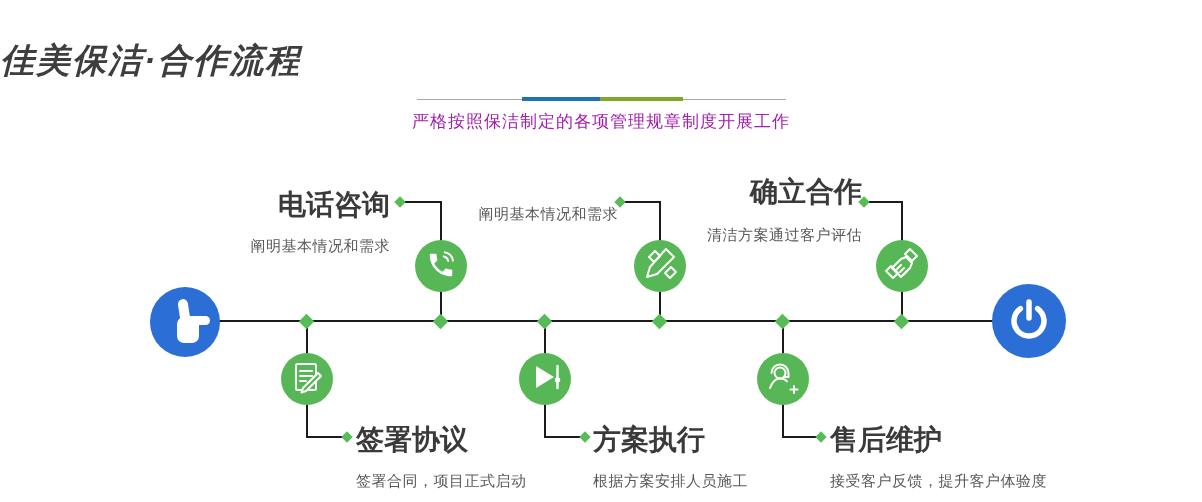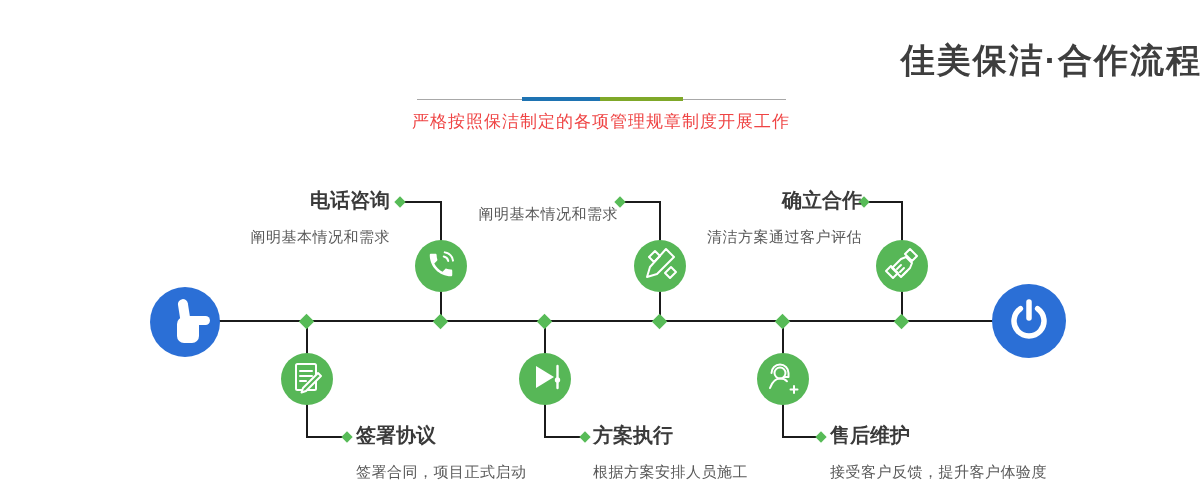--- a/index.html
+++ b/index.html
@@ -1,44 +1,44 @@
 <!DOCTYPE html>
 <html><head>
 <meta charset="utf-8">
 <style>
   html,body{margin:0;padding:0;background:#fff;}
   .canvas{
     position:relative;width:1202px;height:502px;background:#ffffff;overflow:hidden;
     font-family:"Liberation Sans","DejaVu Sans",sans-serif;
   }
   
-  .title{position:absolute;top:38px;left:0;width:100%;text-align:right;
-         font-size:34px;font-weight:bold;color:#3e3e3e;letter-spacing:2px;}
+  .title{position:absolute;top:38px;left:0;width:100%;text-align:left;
+         font-size:34px;font-weight:bold;color:#3e3e3e;letter-spacing:2px;font-style:italic;}
   .divider-base{position:absolute;top:99px;left:417px;width:369px;height:1px;background:#a8a8a8;}
   .divider-blue{position:absolute;top:97px;left:522px;width:78px;height:4px;background:#1e73b2;}
   .divider-green{position:absolute;top:97px;left:600px;width:83px;height:4px;background:#7fa829;}
   .subtitle{position:absolute;top:110px;left:0;width:100%;text-align:center;
-            font-size:17px;color:#ef4444;letter-spacing:1px;}
+            font-size:17px;color:#a21caf;letter-spacing:1px;}
   
   .hline-main{position:absolute;left:185px;top:320px;width:844px;height:2px;background:#1b1b1b;}
   .vline{position:absolute;width:2px;background:#1b1b1b;}
   .hline{position:absolute;height:2px;background:#1b1b1b;}
   
   .dia{position:absolute;background:#57bb57;transform:rotate(45deg);}
   .dia-lg{width:11px;height:11px;}
   .dia-sm{width:8px;height:8px;}
   
   .node{position:absolute;border-radius:50%;display:flex;align-items:center;justify-content:center;}
   .node-green{width:52px;height:52px;background:#57b757;}
   .node-blue{background:#2b6fd6;}
   
   .step{position:absolute;}
   .step-top{text-align:right;}
   .step-bottom{text-align:left;}
-  .step-title{font-size:20px;font-weight:bold;color:#3a3a3a;line-height:1.15;}
+  .step-title{font-size:28px;font-weight:bold;color:#3a3a3a;line-height:1.15;}
   .step-desc{font-size:15px;color:#595959;margin-top:16px;letter-spacing:0.5px;}
 </style>
 </head>
 <body>
 
 <div class="canvas">
 
   <div class="title">佳美保洁·合作流程</div>
   <div class="divider-base"></div>
   <div class="divider-blue"></div>
@@ -175,21 +175,21 @@
     </span>
   </div>
 
   <div class="step step-top" style="right:812px;top:189px;">
     <div class="step-title">电话咨询</div>
     <div class="step-desc">阐明基本情况和需求</div>
   </div>
   <div class="step step-top" style="right:584px;top:189px;">
     <div class="step-desc">阐明基本情况和需求</div>
   </div>
-  <div class="step step-top" style="right:340px;top:189px;">
+  <div class="step step-top" style="right:340px;top:178px;font-family:Liberation Mono, monospace;">
     <div class="step-title">确立合作</div>
     <div class="step-desc">清洁方案通过客户评估</div>
   </div>
 
   <div class="step step-bottom" style="left:356px;top:424px;">
     <div class="step-title">签署协议</div>
     <div class="step-desc">签署合同，项目正式启动</div>
   </div>
   <div class="step step-bottom" style="left:593px;top:424px;">
     <div class="step-title">方案执行</div>

